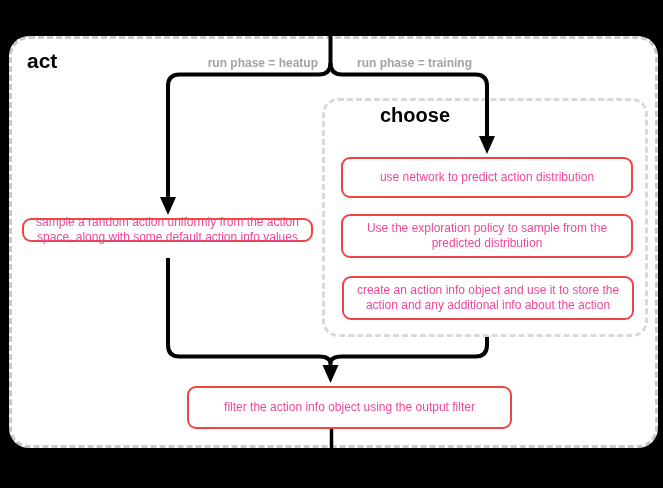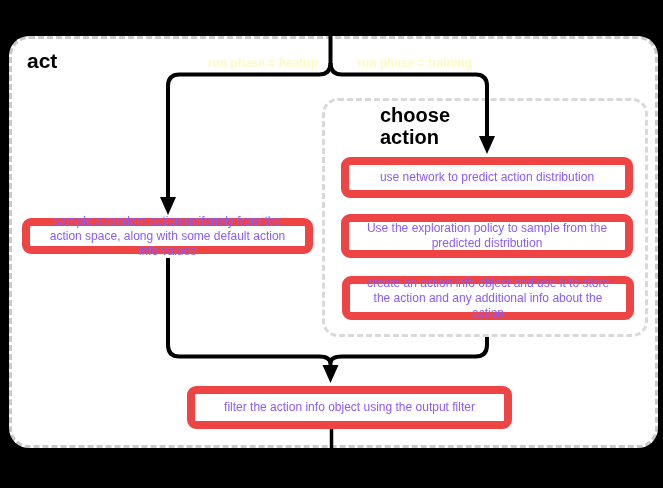--- a/index.html
+++ b/index.html
@@ -26,21 +26,21 @@
     font-size: 21px;
     font-weight: bold;
     color: #000;
     letter-spacing: 0px;
   }
   .branch-label {
     position: absolute;
     top: 56px;
     font-size: 12px;
     font-weight: bold;
-    color: #fef9c3;
+    color: #a3a3a3;
     white-space: nowrap;
   }
   .branch-label.heatup { left: 150px; width: 168px; text-align: right; }
   .branch-label.training { left: 357px; text-align: left; }
   .choose-action-group {
     position: absolute;
     left: 322px; top: 98px;
     width: 320px; height: 233px;
     border: 3px dashed #d9d9d9;
     border-radius: 16px;
@@ -52,29 +52,29 @@
     font-size: 20px;
     font-weight: bold;
     line-height: 22px;
     color: #000;
     margin-left: 37px;
   }
   .gbox {
     position: absolute;
     box-sizing: border-box;
     background: #ffffff;
-    border: 8px solid #ef4444;
+    border: 2px solid #ef4444;
     border-radius: 9px;
     display: flex;
     align-items: center;
     justify-content: center;
     text-align: center;
     font-size: 12px;
     line-height: 15px;
-    color: #8b5cf6;
+    color: #ec4899;
     padding: 10px 10px;
   }
   .gbox.heatup-node   { left: 22px;  top: 218px; width: 291px; height: 24px; }
   .gbox.net-node      { left: 341px; top: 157px; width: 292px; height: 41px; }
   .gbox.explore-node  { left: 341px; top: 214px; width: 292px; height: 44px; }
   .gbox.info-node     { left: 342px; top: 276px; width: 292px; height: 44px; }
   .gbox.filter-node   { left: 187px; top: 386px; width: 325px; height: 43px; }
   svg.flow-arrows {
     position: absolute;
     left: 0; top: 0;
@@ -90,21 +90,20 @@
   <div class="act-container"></div>
 
   <div class="act-title">act</div>
 
   <div class="branch-label heatup">run phase = heatup</div>
   <div class="branch-label training">run phase = training</div>
 
   <div class="choose-action-group"></div>
   <div class="choose-action-title">
     <div>choose</div>
-    <div>action</div>
   </div>
 
   <div class="gbox heatup-node">
     <span>sample a random action uniformly from the action space, along with some default action info values</span>
   </div>
 
   <div class="gbox net-node">
     <span>use network to predict action distribution</span>
   </div>
 

